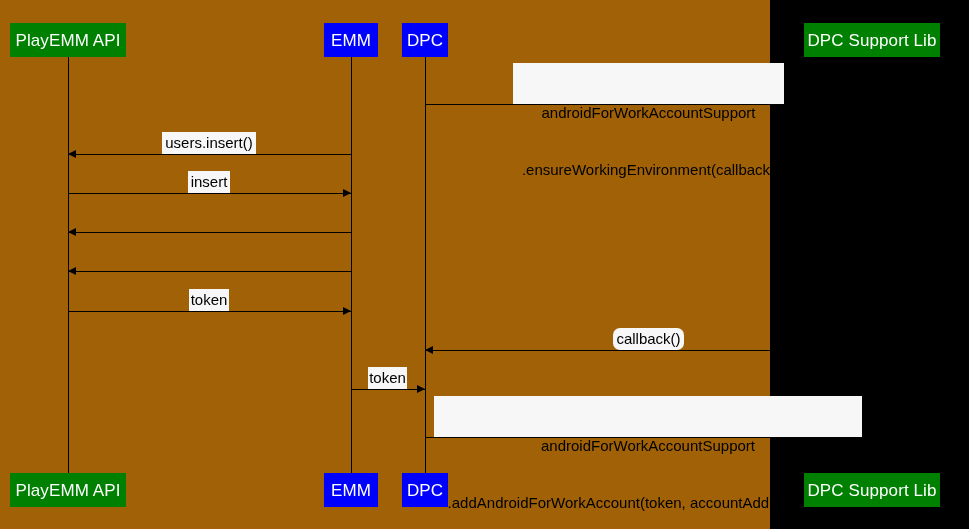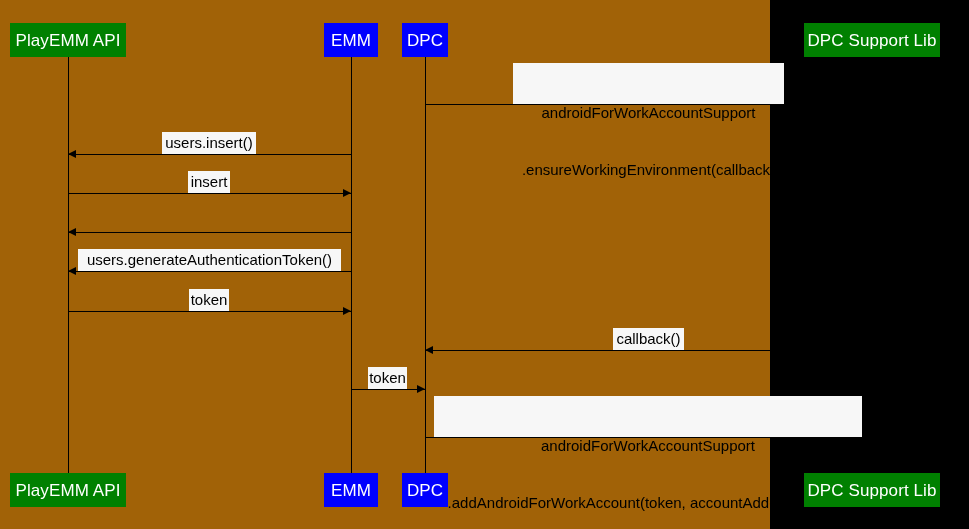--- a/index.html
+++ b/index.html
@@ -141,29 +141,26 @@
 
   <div class="msg-label" style="left:162px; top:132px; width:94px; height:22px;">
     <span>users.insert()</span>
   </div>
 
   <div class="msg-label" style="left:188px; top:171px; width:42px; height:22px;">
     <span>insert</span>
   </div>
 
 
-  <div class="msg-label" style="left:78px; top:249px; width:263px; height:22px;">
-    <span>users.generateAuthenticationToken()</span>
-  </div>
 
   <div class="msg-label" style="left:189px; top:289px; width:40px; height:22px;">
     <span>token</span>
   </div>
 
-  <div class="msg-label" style="left:613px; top:328px; width:71px; height:22px;">
+  <div class="msg-label" style="left:613px; top:328px; width:71px; height:22px;border-radius:7px;">
     <span>callback()</span>
   </div>
 
   <div class="msg-label" style="left:368px; top:367px; width:39px; height:22px;">
     <span>token</span>
   </div>
 
   <div class="msg-label two-line" style="left:434px; top:396px; width:428px; height:41px;">
     <div>androidForWorkAccountSupport</div>
     <div>.addAndroidForWorkAccount(token, accountAddedCallback)</div>

